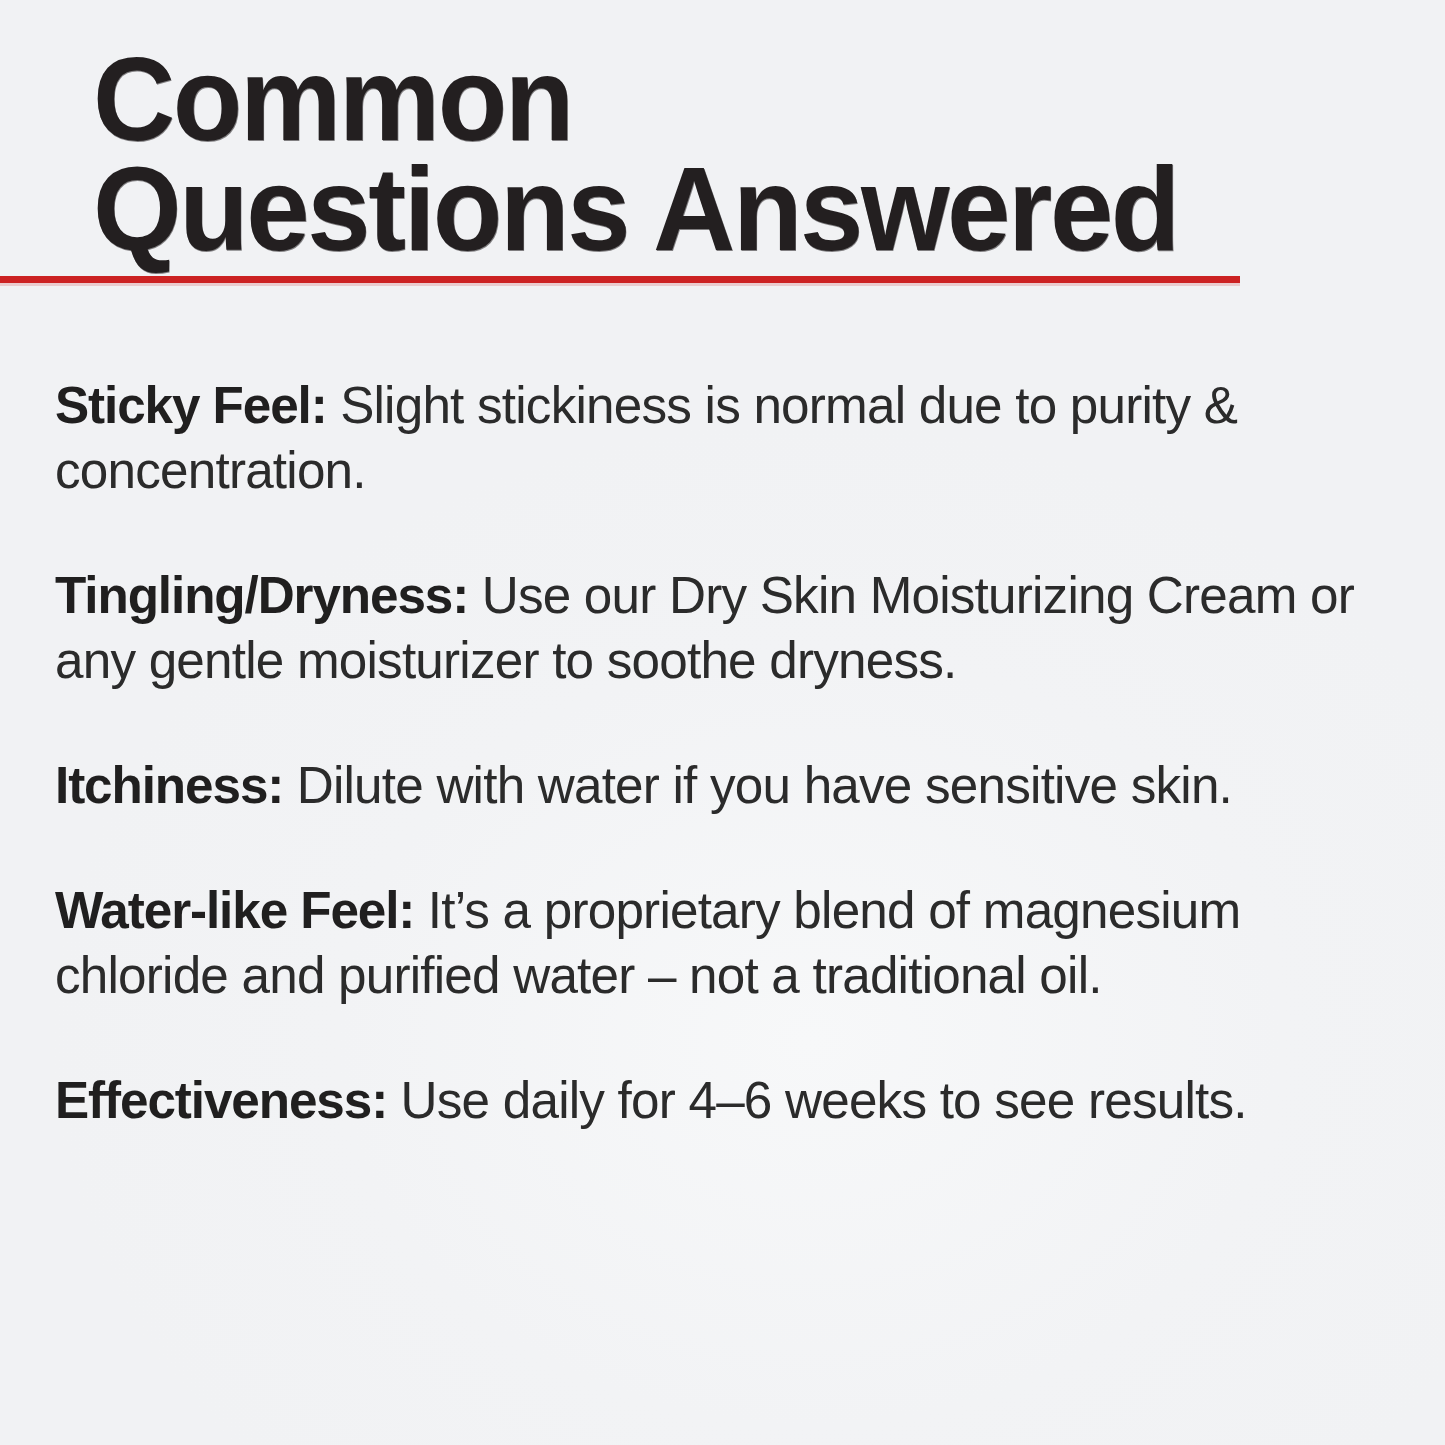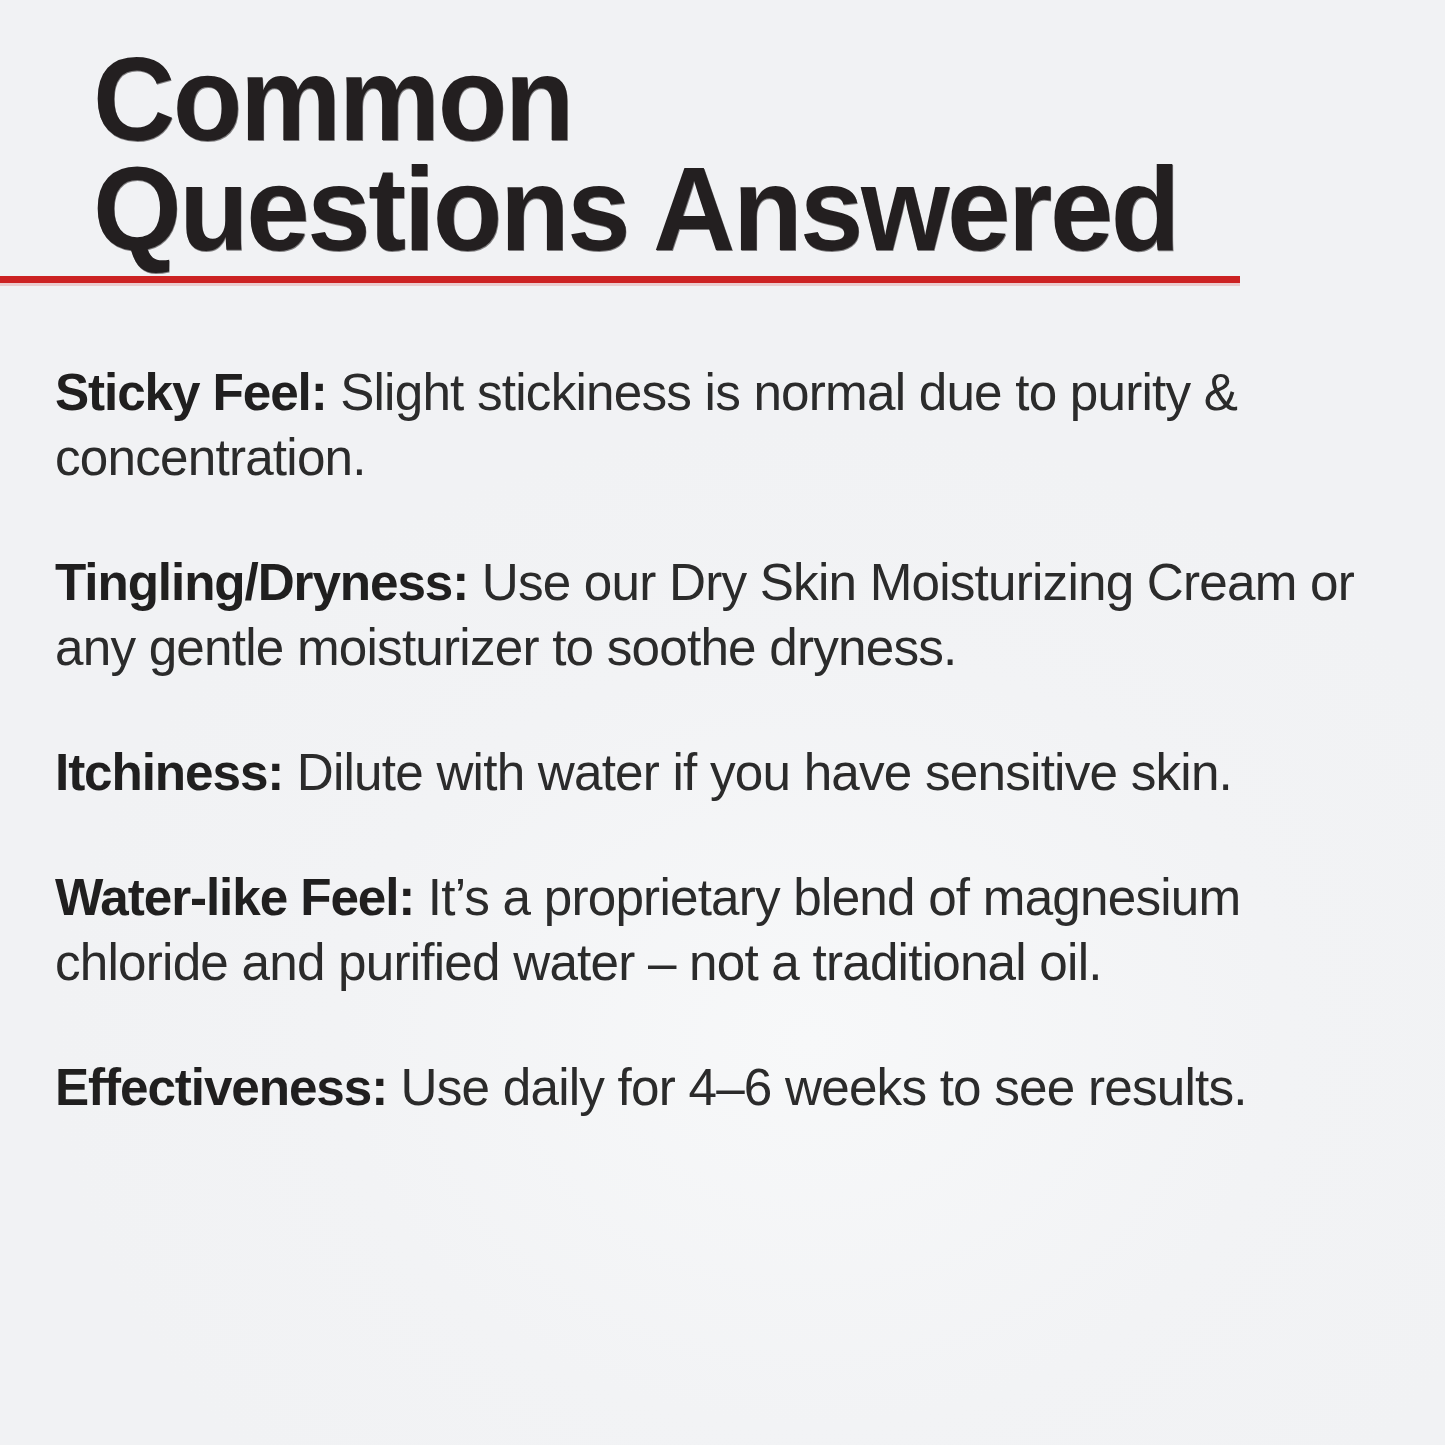--- a/index.html
+++ b/index.html
@@ -59,21 +59,21 @@
     top: 283px;
     width: 1240px;
     height: 3px;
     background: rgba(204,34,34,0.18);
   }
 
   
   .faq-list {
     position: absolute;
     left: 55px;
-    top: 360px;
+    top: 373px;
     width: 1378px;
   }
   .faq-item {
     font-family: "Liberation Sans", sans-serif;
     font-weight: 400;
     font-size: 52px;
     line-height: 65px;
     color: #2b2b2b;
     letter-spacing: -0.8px;
     margin: 0 0 60px 0;

